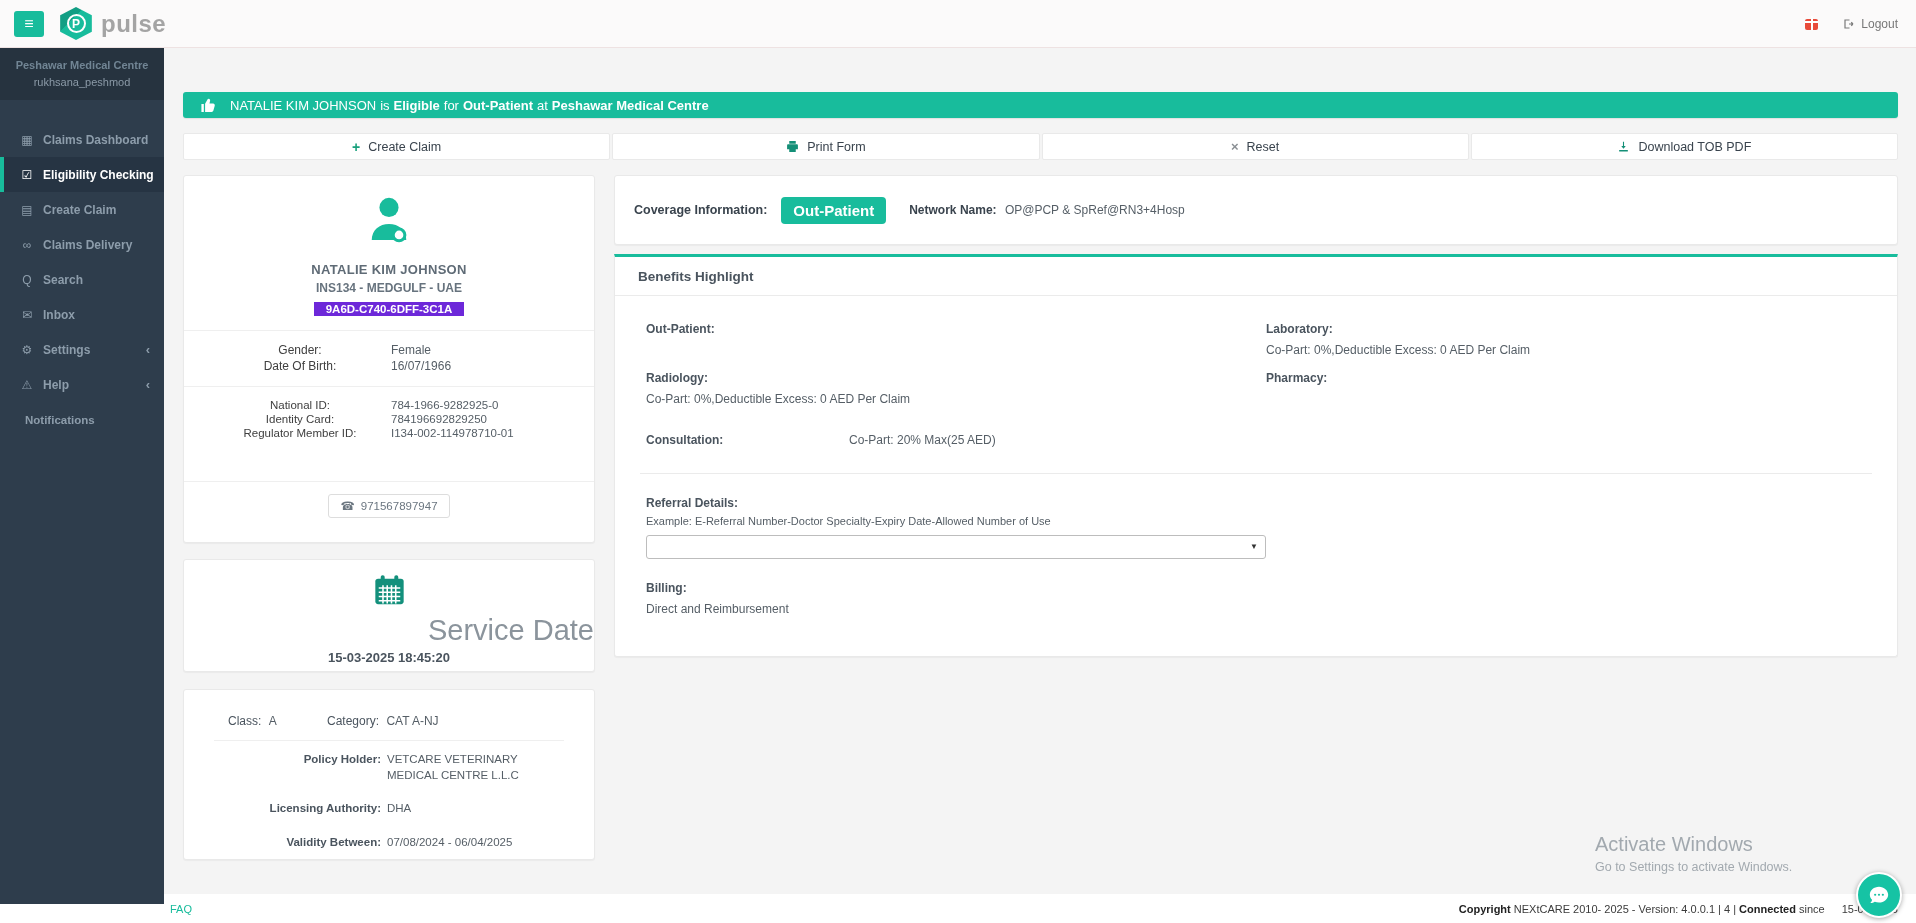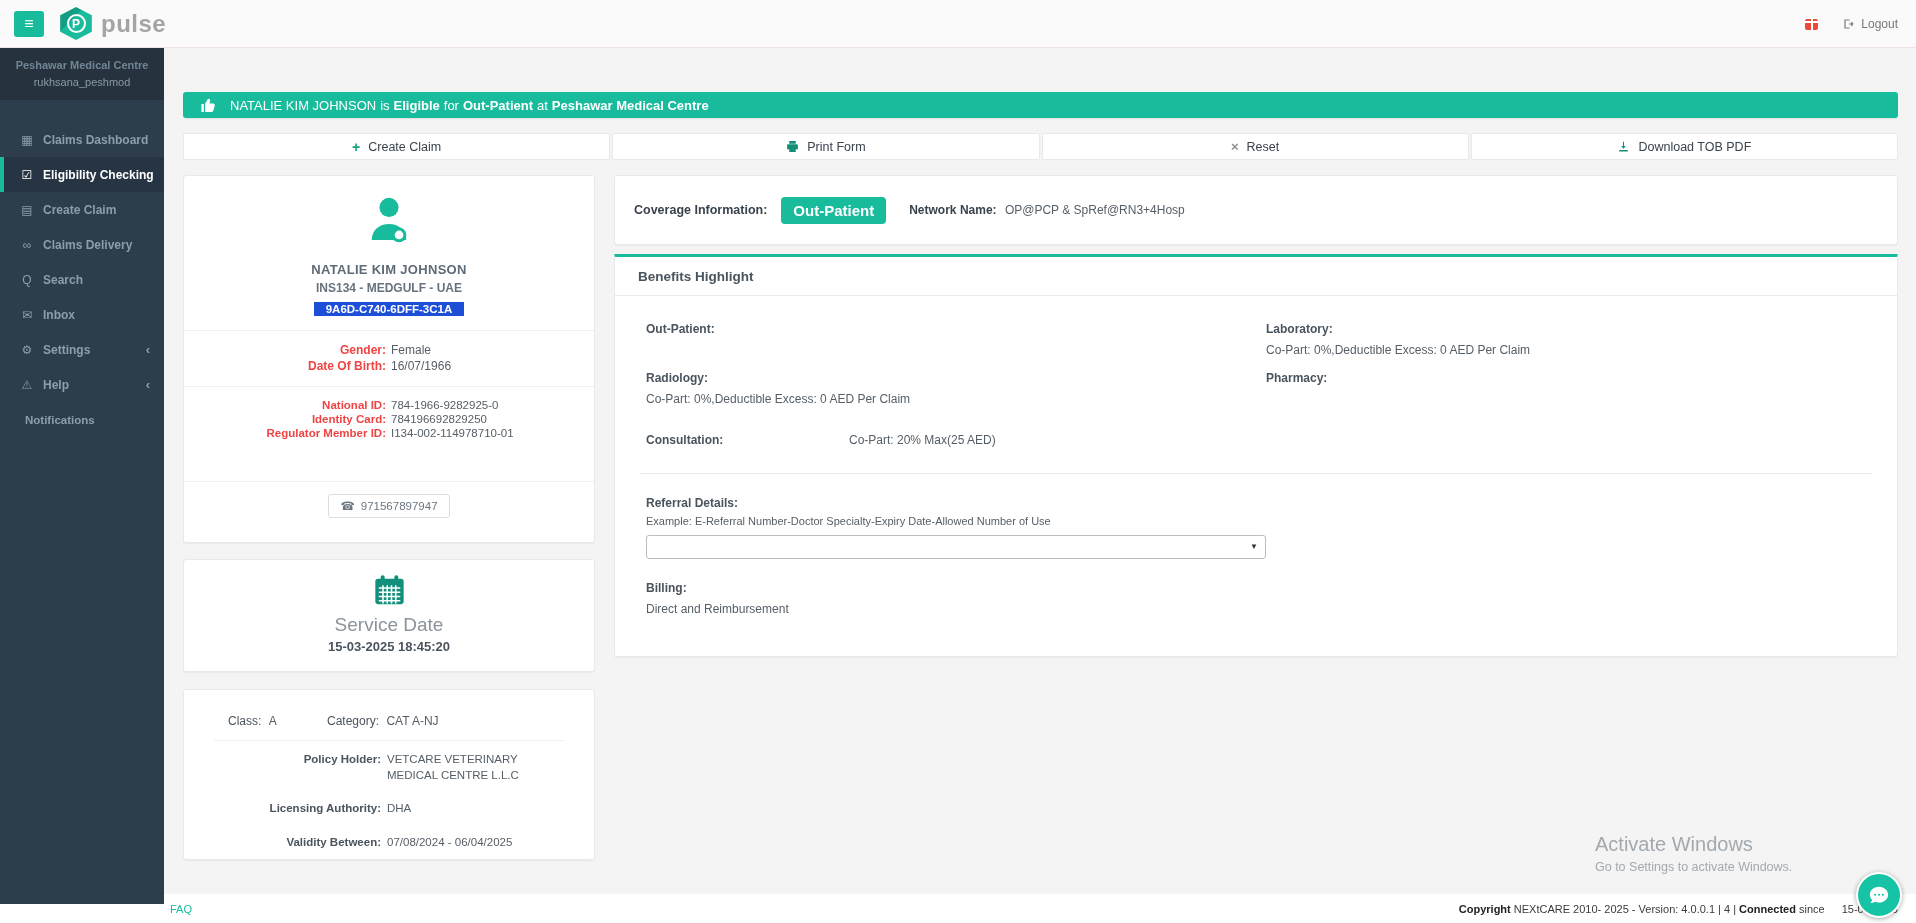--- a/index.html
+++ b/index.html
@@ -47,31 +47,31 @@
   .content { margin-top:15px; display:flex; gap:19px; align-items:flex-start; }
   .card { background:#fff; border:1px solid #e9e9e9; border-radius:3px; box-shadow:0 1px 1px rgba(0,0,0,.04); }
 
   
   .col-left { width:412px; flex:none; }
   .card-patient { height:368px; text-align:center; padding-top:16px; overflow:hidden; }
   .avatar { display:inline-block; }
   .p-name { margin-top:10px; font-size:13px; font-weight:bold; color:#5f6b76; letter-spacing:.3px; }
   .p-policy { margin-top:4px; font-size:12px; font-weight:bold; color:#67737e; }
   .p-code { margin-top:4px; }
-  .p-code span { background:#1d4ed8; color:#fff; font-size:11.5px; font-weight:bold; padding:1px 12px; }
+  .p-code span { background:#6d28d9; color:#fff; font-size:11.5px; font-weight:bold; padding:1px 12px; }
   .hr { border:none; border-top:1px solid #efefef; margin:13px 0 0; }
   .pair-grid { margin:12px auto 0; display:grid; grid-template-columns:172px 160px; gap:2px 5px; font-size:12px; width:350px; }
-  .pair-grid .lab { text-align:right; font-weight:bold; color:#ef4444; }
+  .pair-grid .lab { text-align:center; font-weight:normal; color:#404040; }
   .pair-grid .val { text-align:left; color:#555e66; }
   .ids .lab,.ids .val { font-size:11.5px; }
   .phone-wrap { margin-top:12px; }
   .phone-btn { display:inline-flex; align-items:center; gap:6px; border:1px solid #ddd; border-radius:3px; background:#fff; padding:4px 11px; font-size:11.5px; color:#6b7680; font-family:inherit; cursor:pointer; }
 
   .card-service { height:113px; margin-top:16px; text-align:center; padding-top:13px; overflow:hidden; }
-  .svc-title { font-size:19px; color:#8b949c; margin-top:3px; font-weight:normal; }
+  .svc-title { font-size:29px; color:#8b949c; margin-top:3px; font-weight:normal;text-align:right; }
   .svc-dt { font-size:13px; font-weight:bold; color:#4a545e; margin-top:3px; }
 
   .card-policy { height:171px; margin-top:17px; overflow:hidden; padding-top:24px; font-size:12px; }
   .class-row { padding-left:44px; display:flex; }
   .class-row .seg1 { width:99px; }
   .class-row b { font-weight:normal; color:#4a545e; }
   .class-row i { font-style:normal; color:#555e66; margin-left:4px; }
   .card-policy .hr { margin:12px 30px 0; }
   .pol-grid { margin:11px 0 0 12px; display:grid; grid-template-columns:185px 150px; gap:18px 6px; font-size:11.5px; line-height:15.5px; }
   .pol-grid .lab { text-align:right; font-weight:bold; color:#4a545e; }

